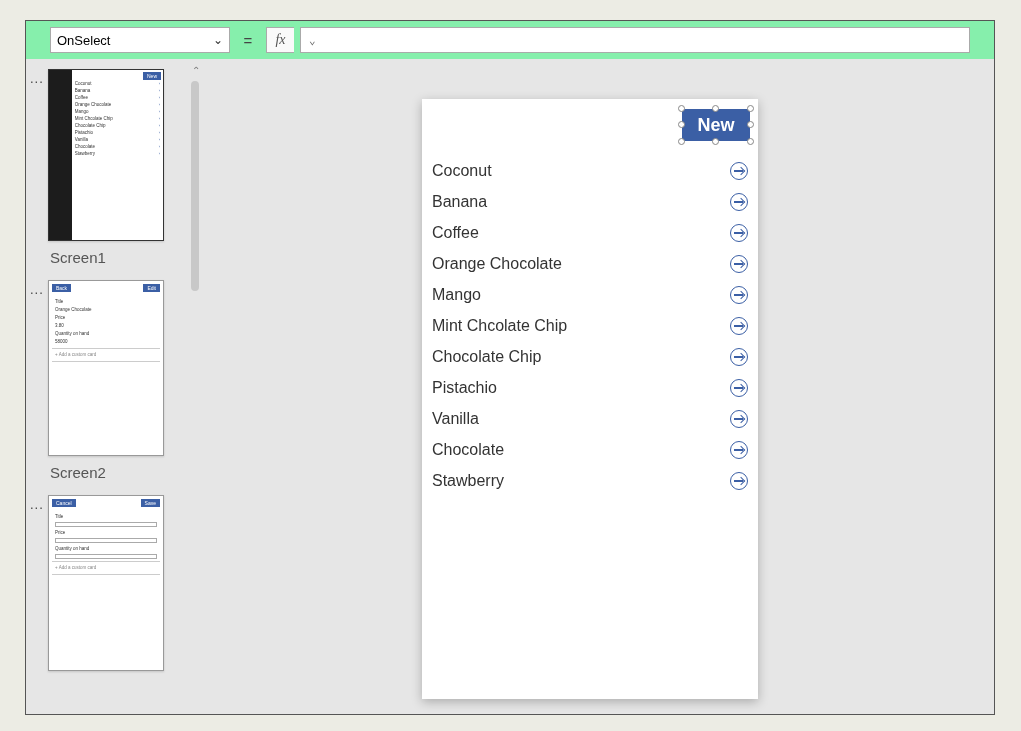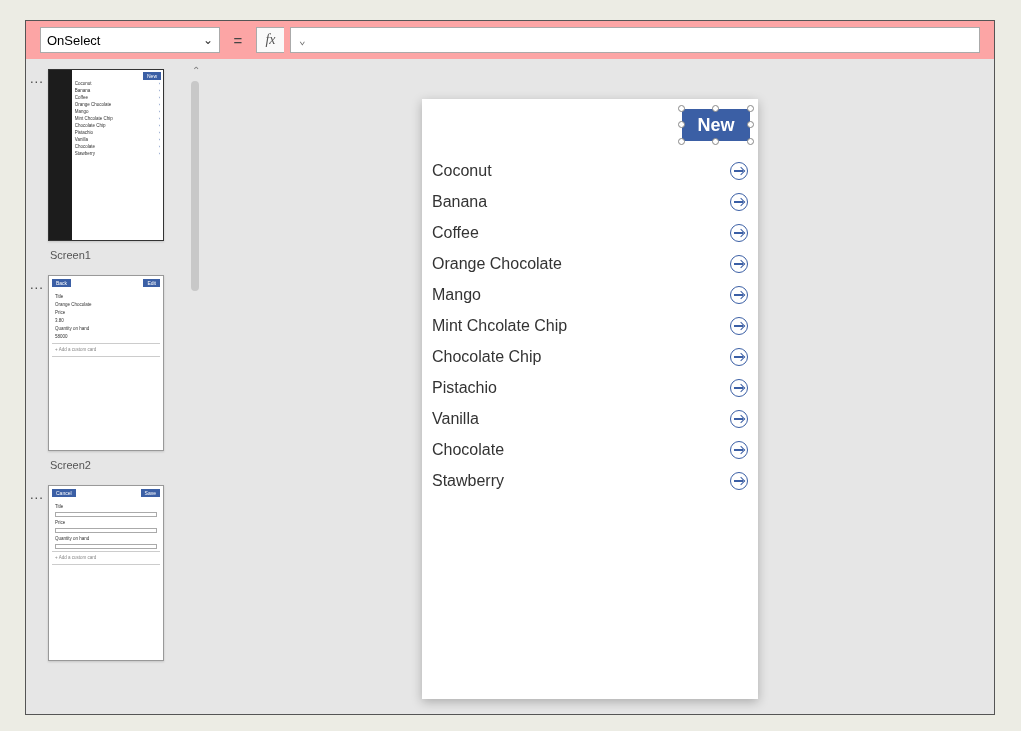--- a/index.html
+++ b/index.html
@@ -18,23 +18,23 @@
     height: 695px;
     border: 1px solid #555;
     background: #fff;
   }
 
   
   .formula-bar {
     display: flex;
     align-items: stretch;
     height: 38px;
-    padding: 6px 14px;
+    padding: 6px 24px;
     gap: 6px;
-    background: #fca5a5;
+    background: #86efac;
   }
   .prop-select {
     width: 180px;
     height: 26px;
     border: 1px solid #aaa;
     display: flex;
     align-items: center;
     justify-content: space-between;
     padding: 0 6px;
     font-size: 13px;
@@ -170,21 +170,21 @@
   }
   .thumb-body1 { height: 160px; }
   .thumb-body2, .thumb-body3 { height: 160px; padding: 3px 3px; }
   .thumb-body2 .mini-line, .thumb-body3 .mini-line { display:block; line-height: 8px; }
   .mini-input {
     border: 0.5px solid #aaa;
     height: 5px;
     margin: 1px 3px 2px 3px;
   }
   .thumb-label {
-    font-size: 11px;
+    font-size: 15px;
     color: #555;
     margin: 8px 0 14px 24px;
   }
 
   .canvas-area {
     flex: 1;
     position: relative;
   }
   .app-canvas {
     position: absolute;

